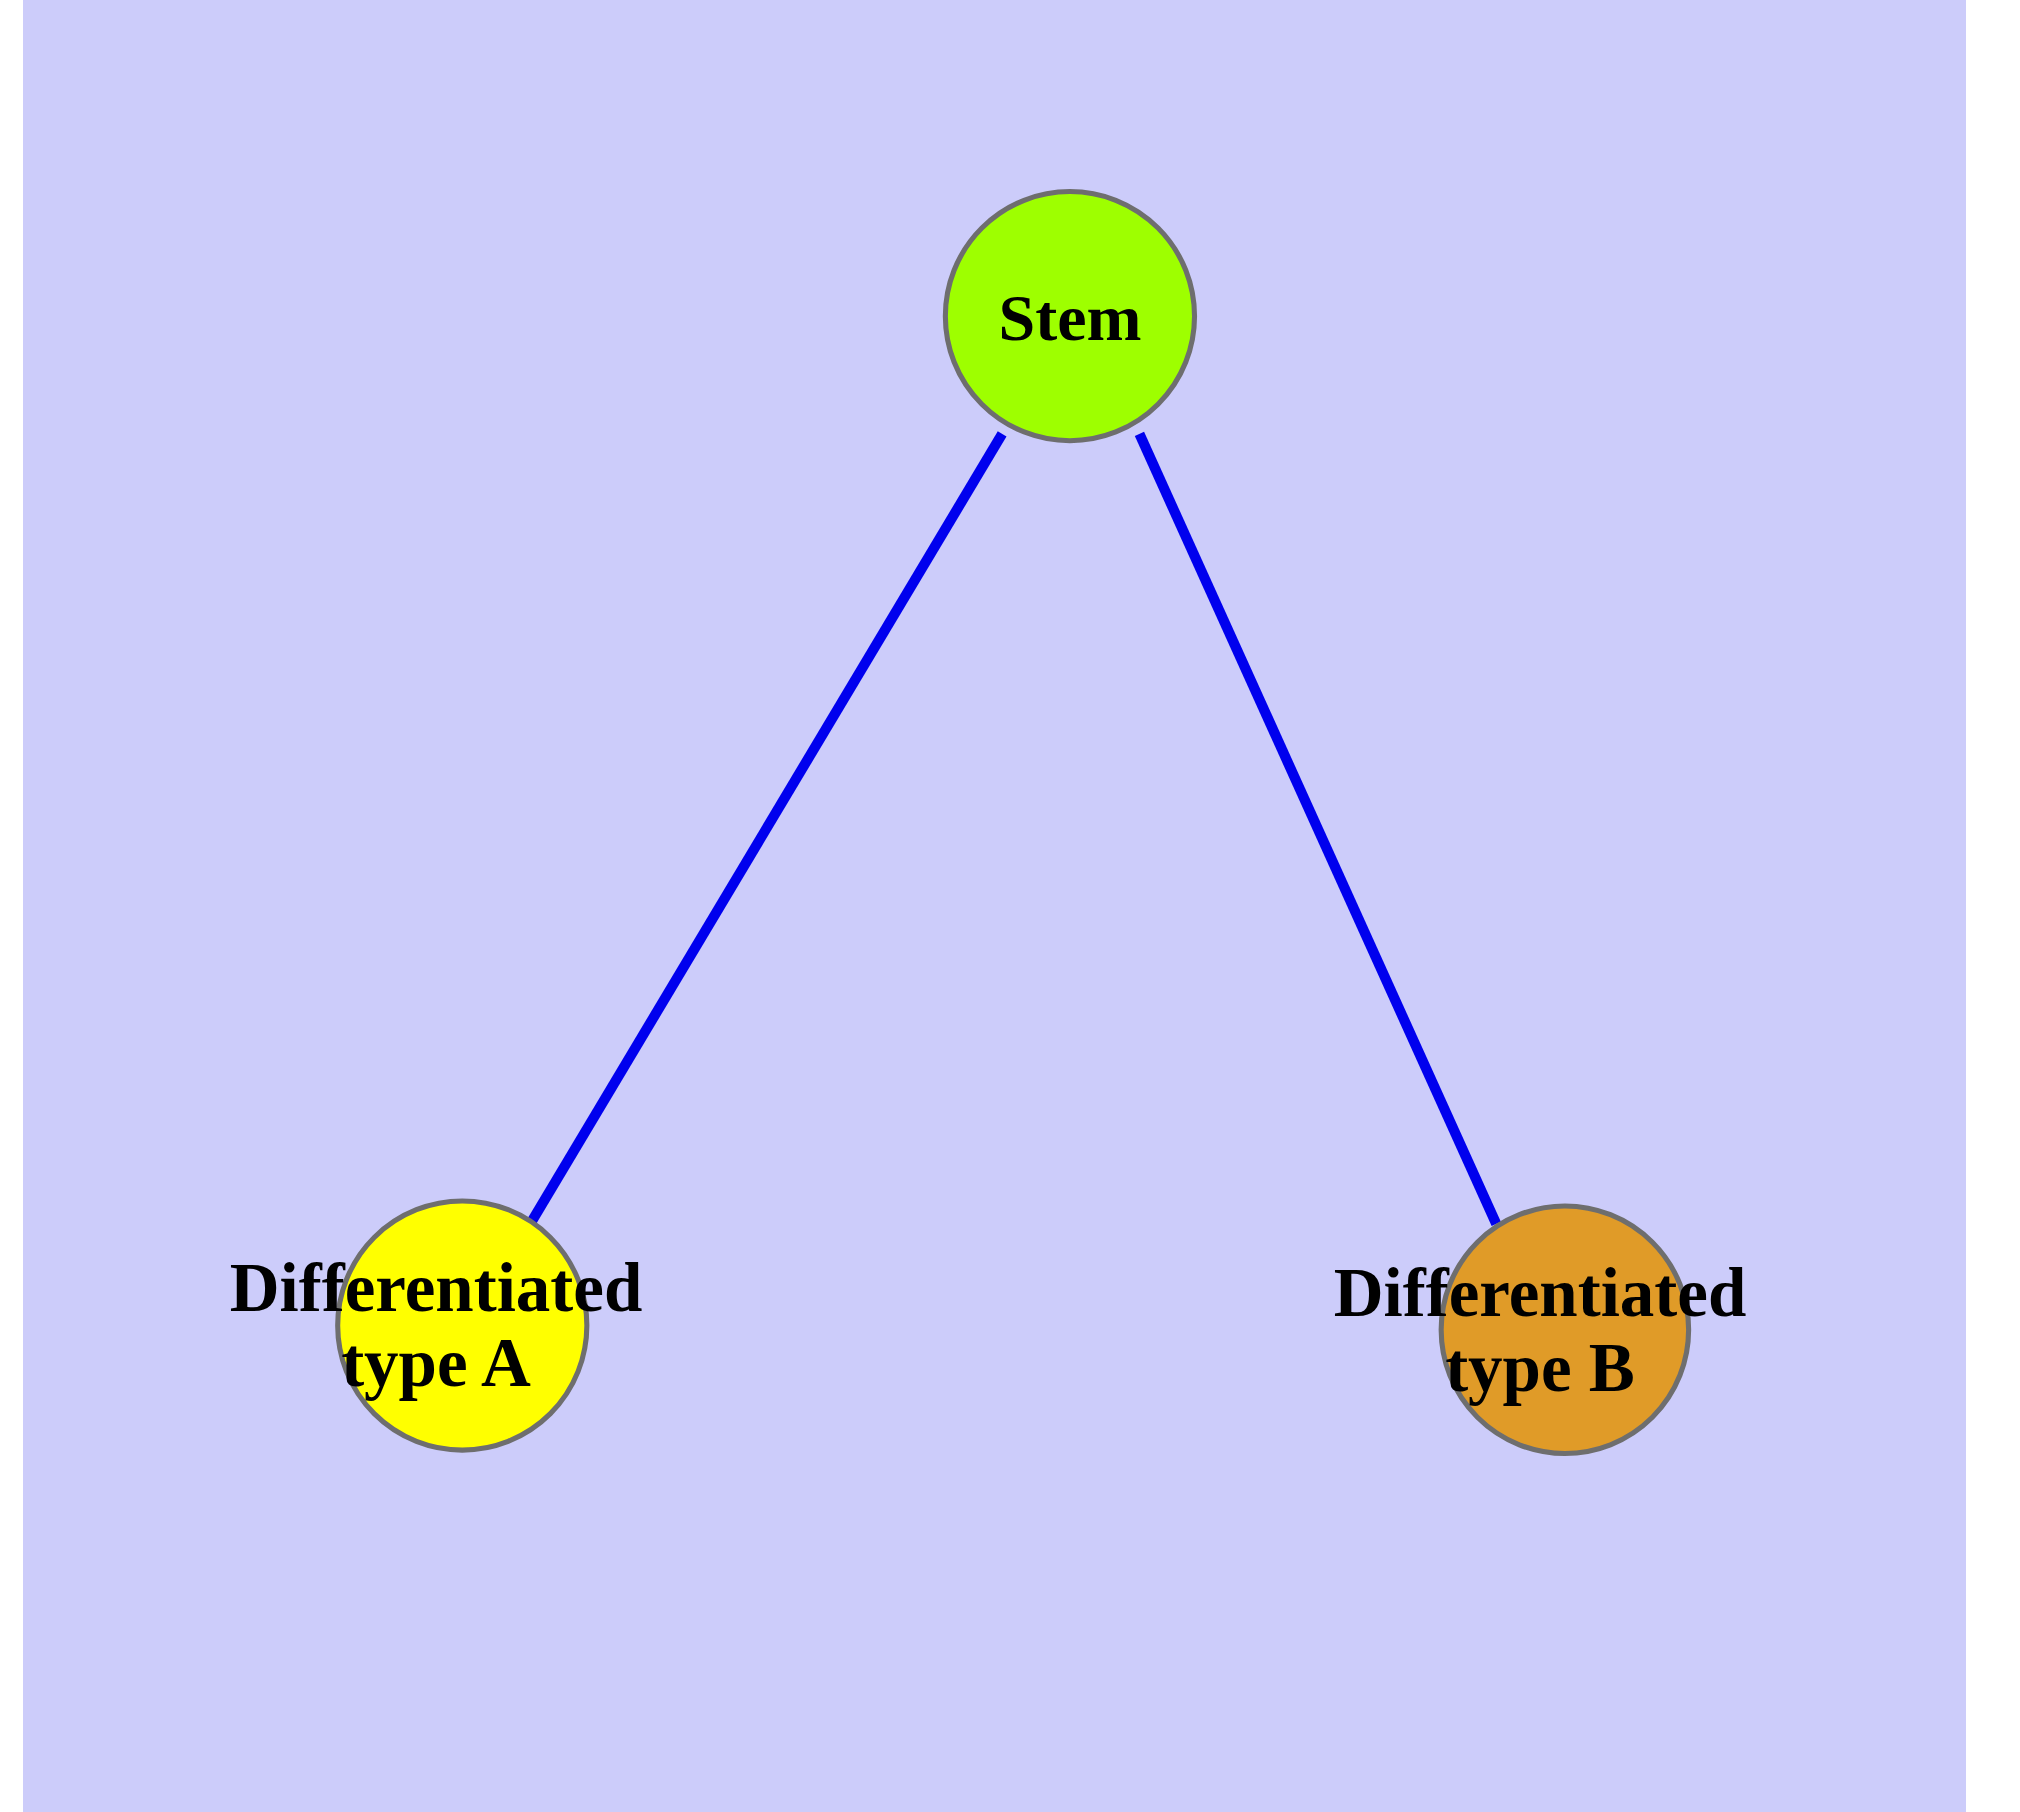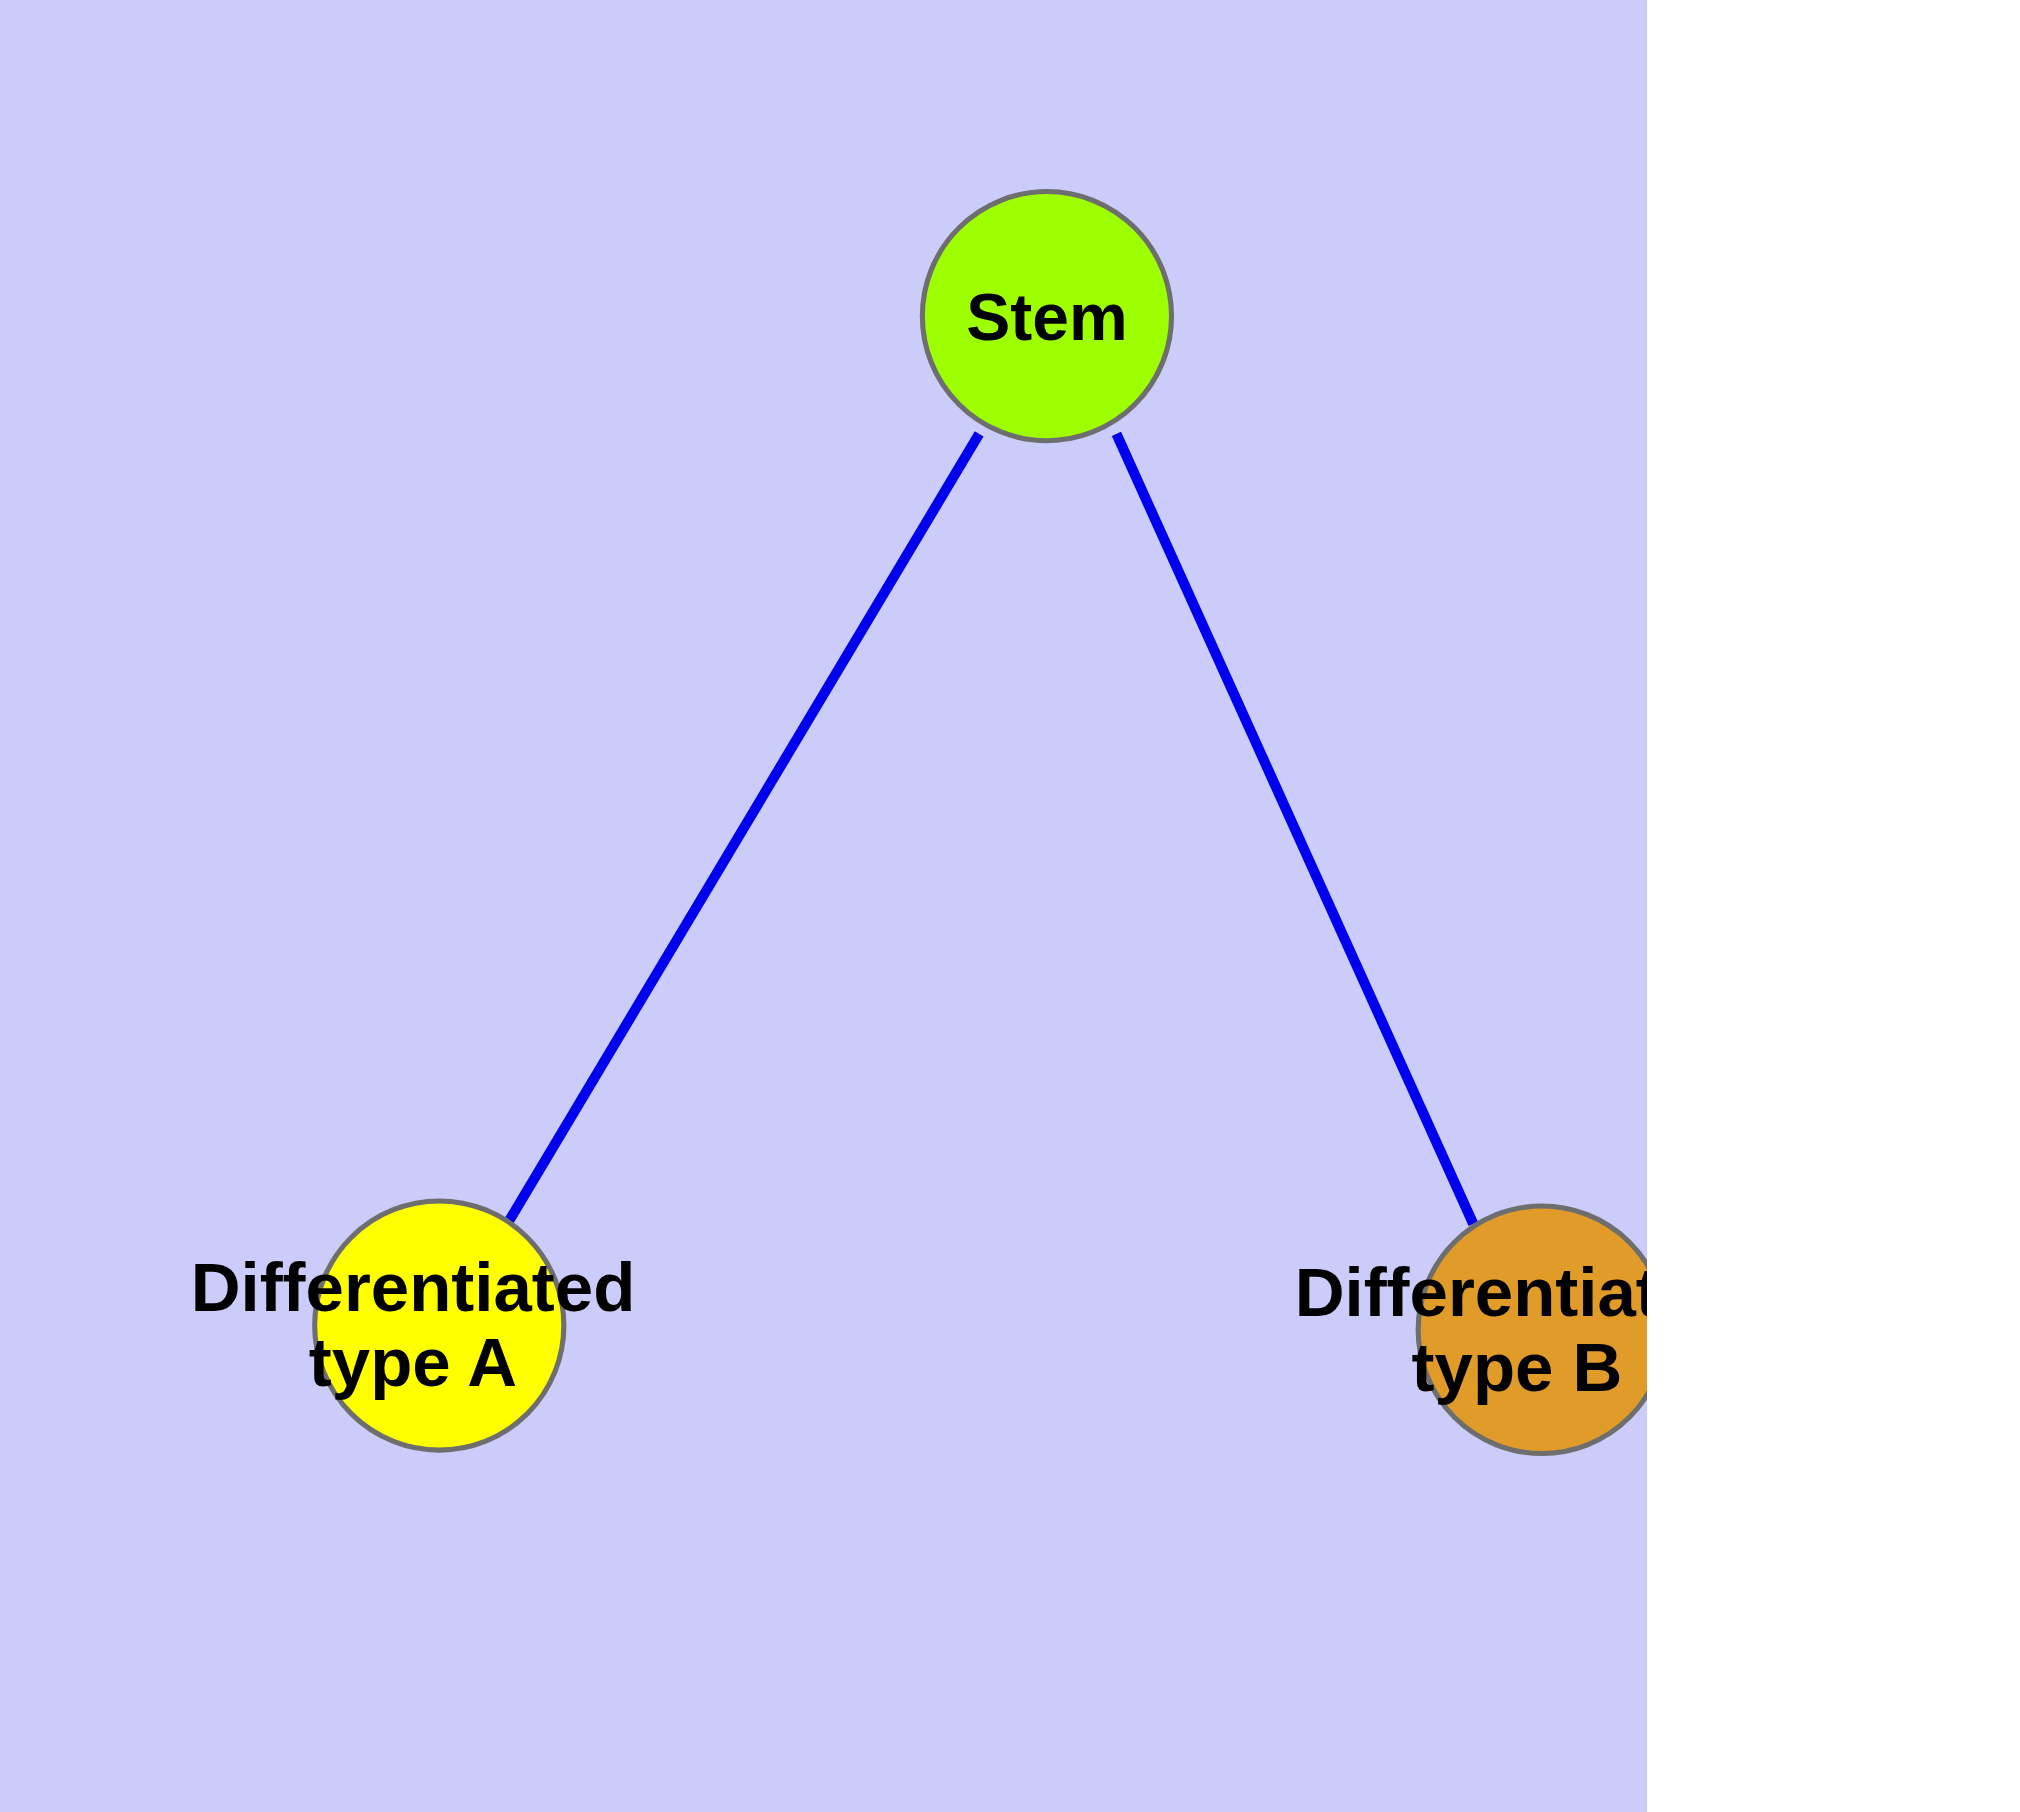--- a/index.html
+++ b/index.html
@@ -2,24 +2,25 @@
 <html style="font-size:13.6px"><head>
 <meta charset="utf-8">
 <style>
   html, body {
     margin: 0;
     padding: 0;
     background: #ffffff;
   }
   #canvas {
     position: relative;
-    width: 1647px;
+    width: 1943px;
     height: 1812px;
     overflow: hidden;
-    font-family: Liberation Sans, sans-serif;
+    font-family: Liberation Serif, serif;
+    margin-left: 23px;
   }
   #bg-rect {
     position: absolute;
     left: 0; top: 0;
     width: 2021px;
     height: 1812px;
     background: #ccccfa;
   }
   #graph-svg {
     position: absolute;

